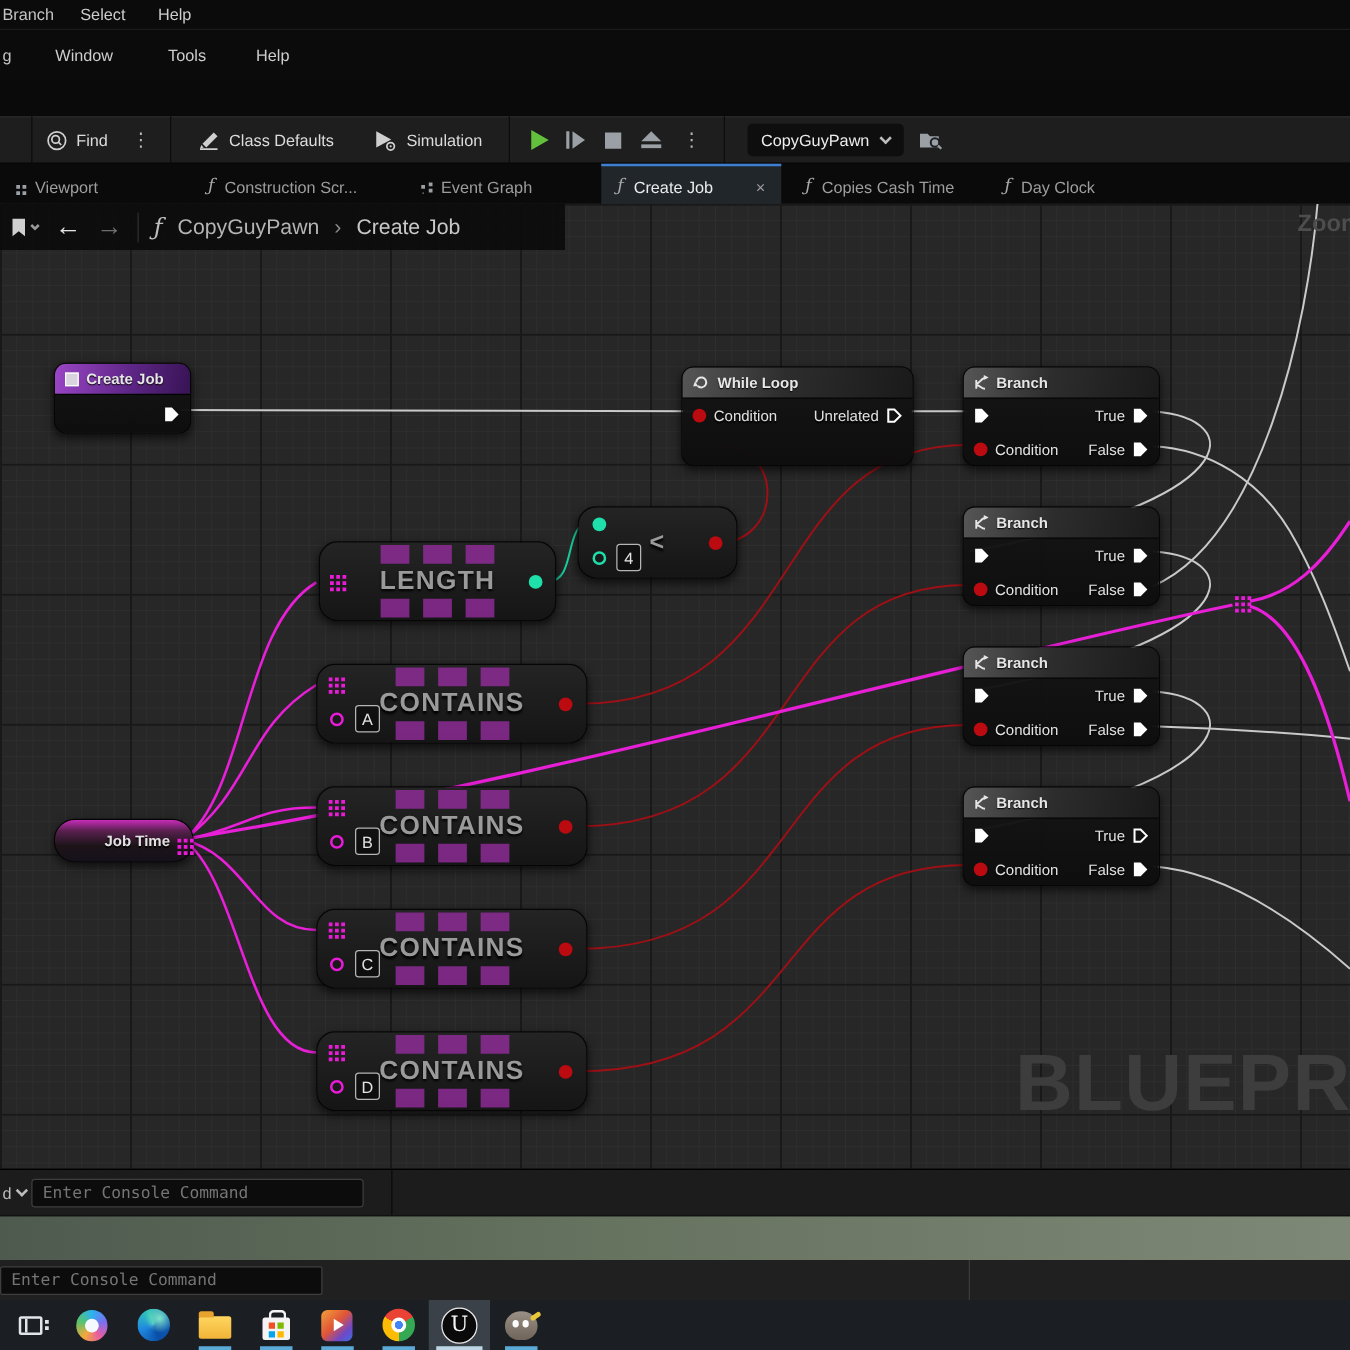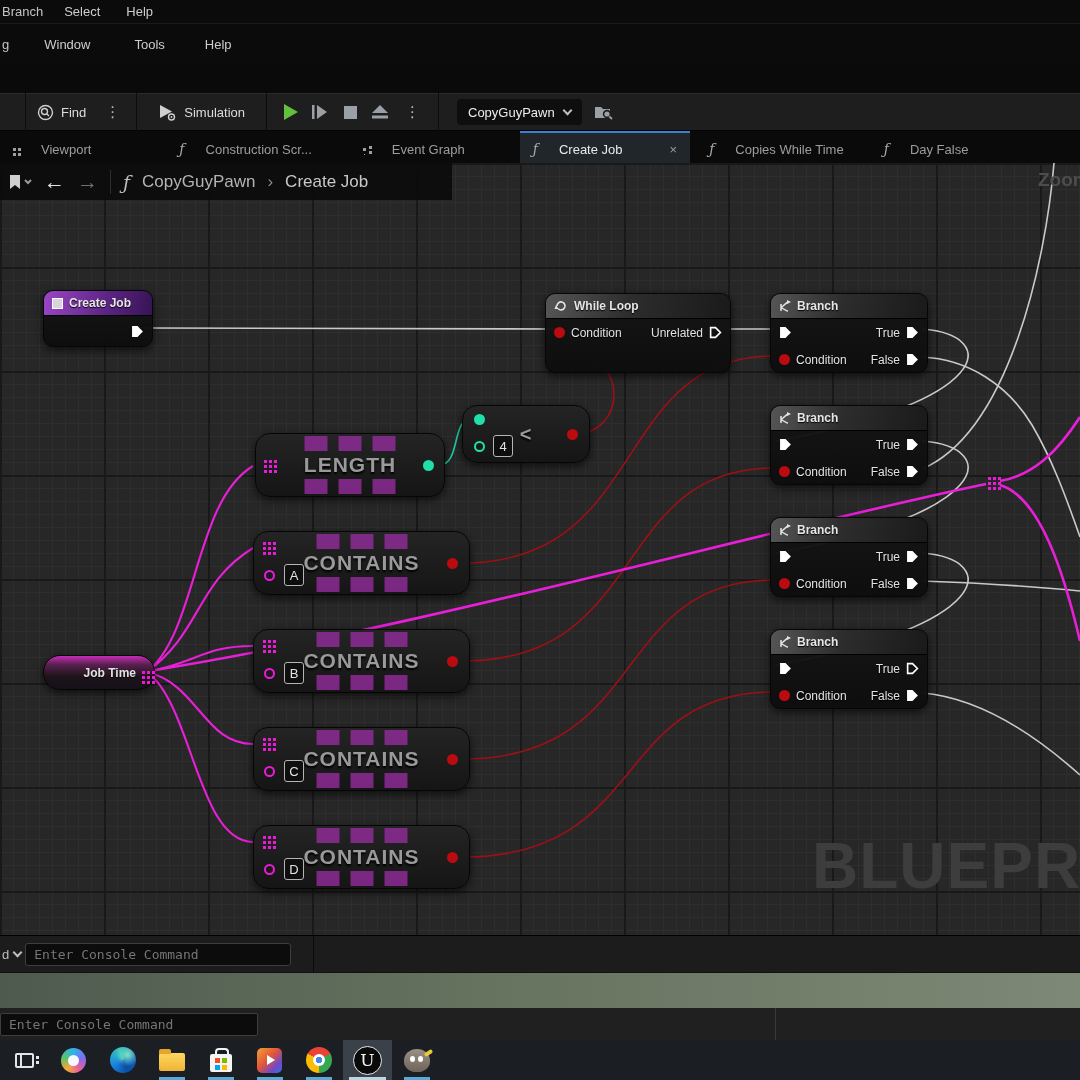--- a/index.html
+++ b/index.html
@@ -25,21 +25,21 @@
   .ticon svg{ display:block; }
   .playbox{ display:flex; align-items:center; gap:4px; padding:0 10px; }
   .pbtn{ width:26px; height:26px; display:flex; align-items:center; justify-content:center; }
   .dd{ background:#0e0e0e; border-radius:4px; height:26px; margin-left:18px; padding:0 11px;
        display:flex; align-items:center; gap:9px; color:#ececec; font-size:13px; }
   .chev{ width:7px; height:7px; border-right:2px solid #bdbdbd; border-bottom:2px solid #bdbdbd;
          transform:rotate(45deg); margin-top:-3px; }
 
   
   .tabbar{ position:absolute; top:131px; left:0; right:0; height:32px; background:#0a0a0a; display:flex; }
-  .tab{ height:32px; display:flex; align-items:center; gap:21px; padding:16px 13px;
+  .tab{ height:32px; display:flex; align-items:center; gap:8px; padding:16px 13px;
         color:#9d9d9d; font-size:13px; border-top:2px solid transparent; }
   .tab .fi{ font-family:"DejaVu Serif",serif; font-style:italic; font-size:14px; color:#a9a9a9; }
   .tab.active{ background:#21262b; border-top:2px solid #3f7fd2; color:#eaeaea; }
   .tabx{ color:#9d9d9d; font-size:13px; margin-left:26px; }
   .sq4{ width:3px; height:3px; background:#9aa0a6;
         box-shadow:5px 0 #9aa0a6, 0 5px #9aa0a6, 5px 5px #9aa0a6; margin-right:4px; }
   .dots3{ width:3px; height:3px; background:#9aa0a6;
         box-shadow:6px -2px #9aa0a6, 6px 3px #9aa0a6, 0 5px 0 -1px #9aa0a6; margin-right:5px; }
 
   
@@ -189,20 +189,30 @@
             <circle cx="7.5" cy="7.5" r="3" fill="none" stroke="#cfcfcf" stroke-width="1.4"></circle>
             <line x1="9.7" y1="9.7" x2="12" y2="12" stroke="#cfcfcf" stroke-width="1.4"></line>
           </svg>
       </span>
       <span>Find</span>
     </div>
     <span class="kebab">⋮</span>
     <div class="tbsep" style="margin-left:8px"></div>
     <div class="tbtn" style="margin-left:10px">
       <span class="ticon">
+        <svg width="18" height="16" viewBox="0 0 18 16">
+            <path d="M4 11 L13 2 L16 5 L7 14 Z" fill="#cfcfcf"></path>
+            <path d="M2 15 L5 14 L3 12 Z" fill="#cfcfcf"></path>
+            <line x1="2" y1="15.3" x2="16" y2="15.3" stroke="#cfcfcf" stroke-width="1.4"></line>
+          </svg>
+      </span>
+      <span>Class Defaults</span>
+    </div>
+    <div class="tbtn" style="margin-left:10px">
+      <span class="ticon">
         <svg width="19" height="17" viewBox="0 0 19 17">
             <path d="M2 1 L14 7.5 L2 14 Z" fill="#cfcfcf"></path>
             <circle cx="13.5" cy="13" r="3" fill="none" stroke="#cfcfcf" stroke-width="1.4"></circle>
             <circle cx="13.5" cy="13" r="0.9" fill="#cfcfcf"></circle>
           </svg>
       </span>
       <span>Simulation</span>
     </div>
     <div class="tbsep" style="margin-left:10px"></div>
     <div class="playbox">
@@ -257,25 +267,25 @@
       <span class="dots3"></span>
       <span>Event Graph</span>
     </div>
     <div class="tab active" style="margin-left:42px">
       <span class="fi">ƒ</span>
       <span>Create Job</span>
       <span class="tabx">×</span>
     </div>
     <div class="tab" style="margin-left:6px">
       <span class="fi">ƒ</span>
-      <span>Copies While Time</span>
+      <span>Copies Cash Time</span>
     </div>
     <div class="tab" style="margin-left:14px">
       <span class="fi">ƒ</span>
-      <span>Day False</span>
+      <span>Day Clock</span>
     </div>
   </div>
 
   <div class="graph">
 
     <svg class="wires" width="1080" height="772" viewBox="0 0 1080 772">
       <g fill="none" stroke-width="1.6">
         <path d="M145 165 L556 166" stroke="#c9c9c9"></path>
         <path d="M728 166 C752 166 762 166 774 166" stroke="#c9c9c9"></path>
         <path d="M922 166 C1002 172 992 240 776 278" stroke="#c9c9c9"></path>

